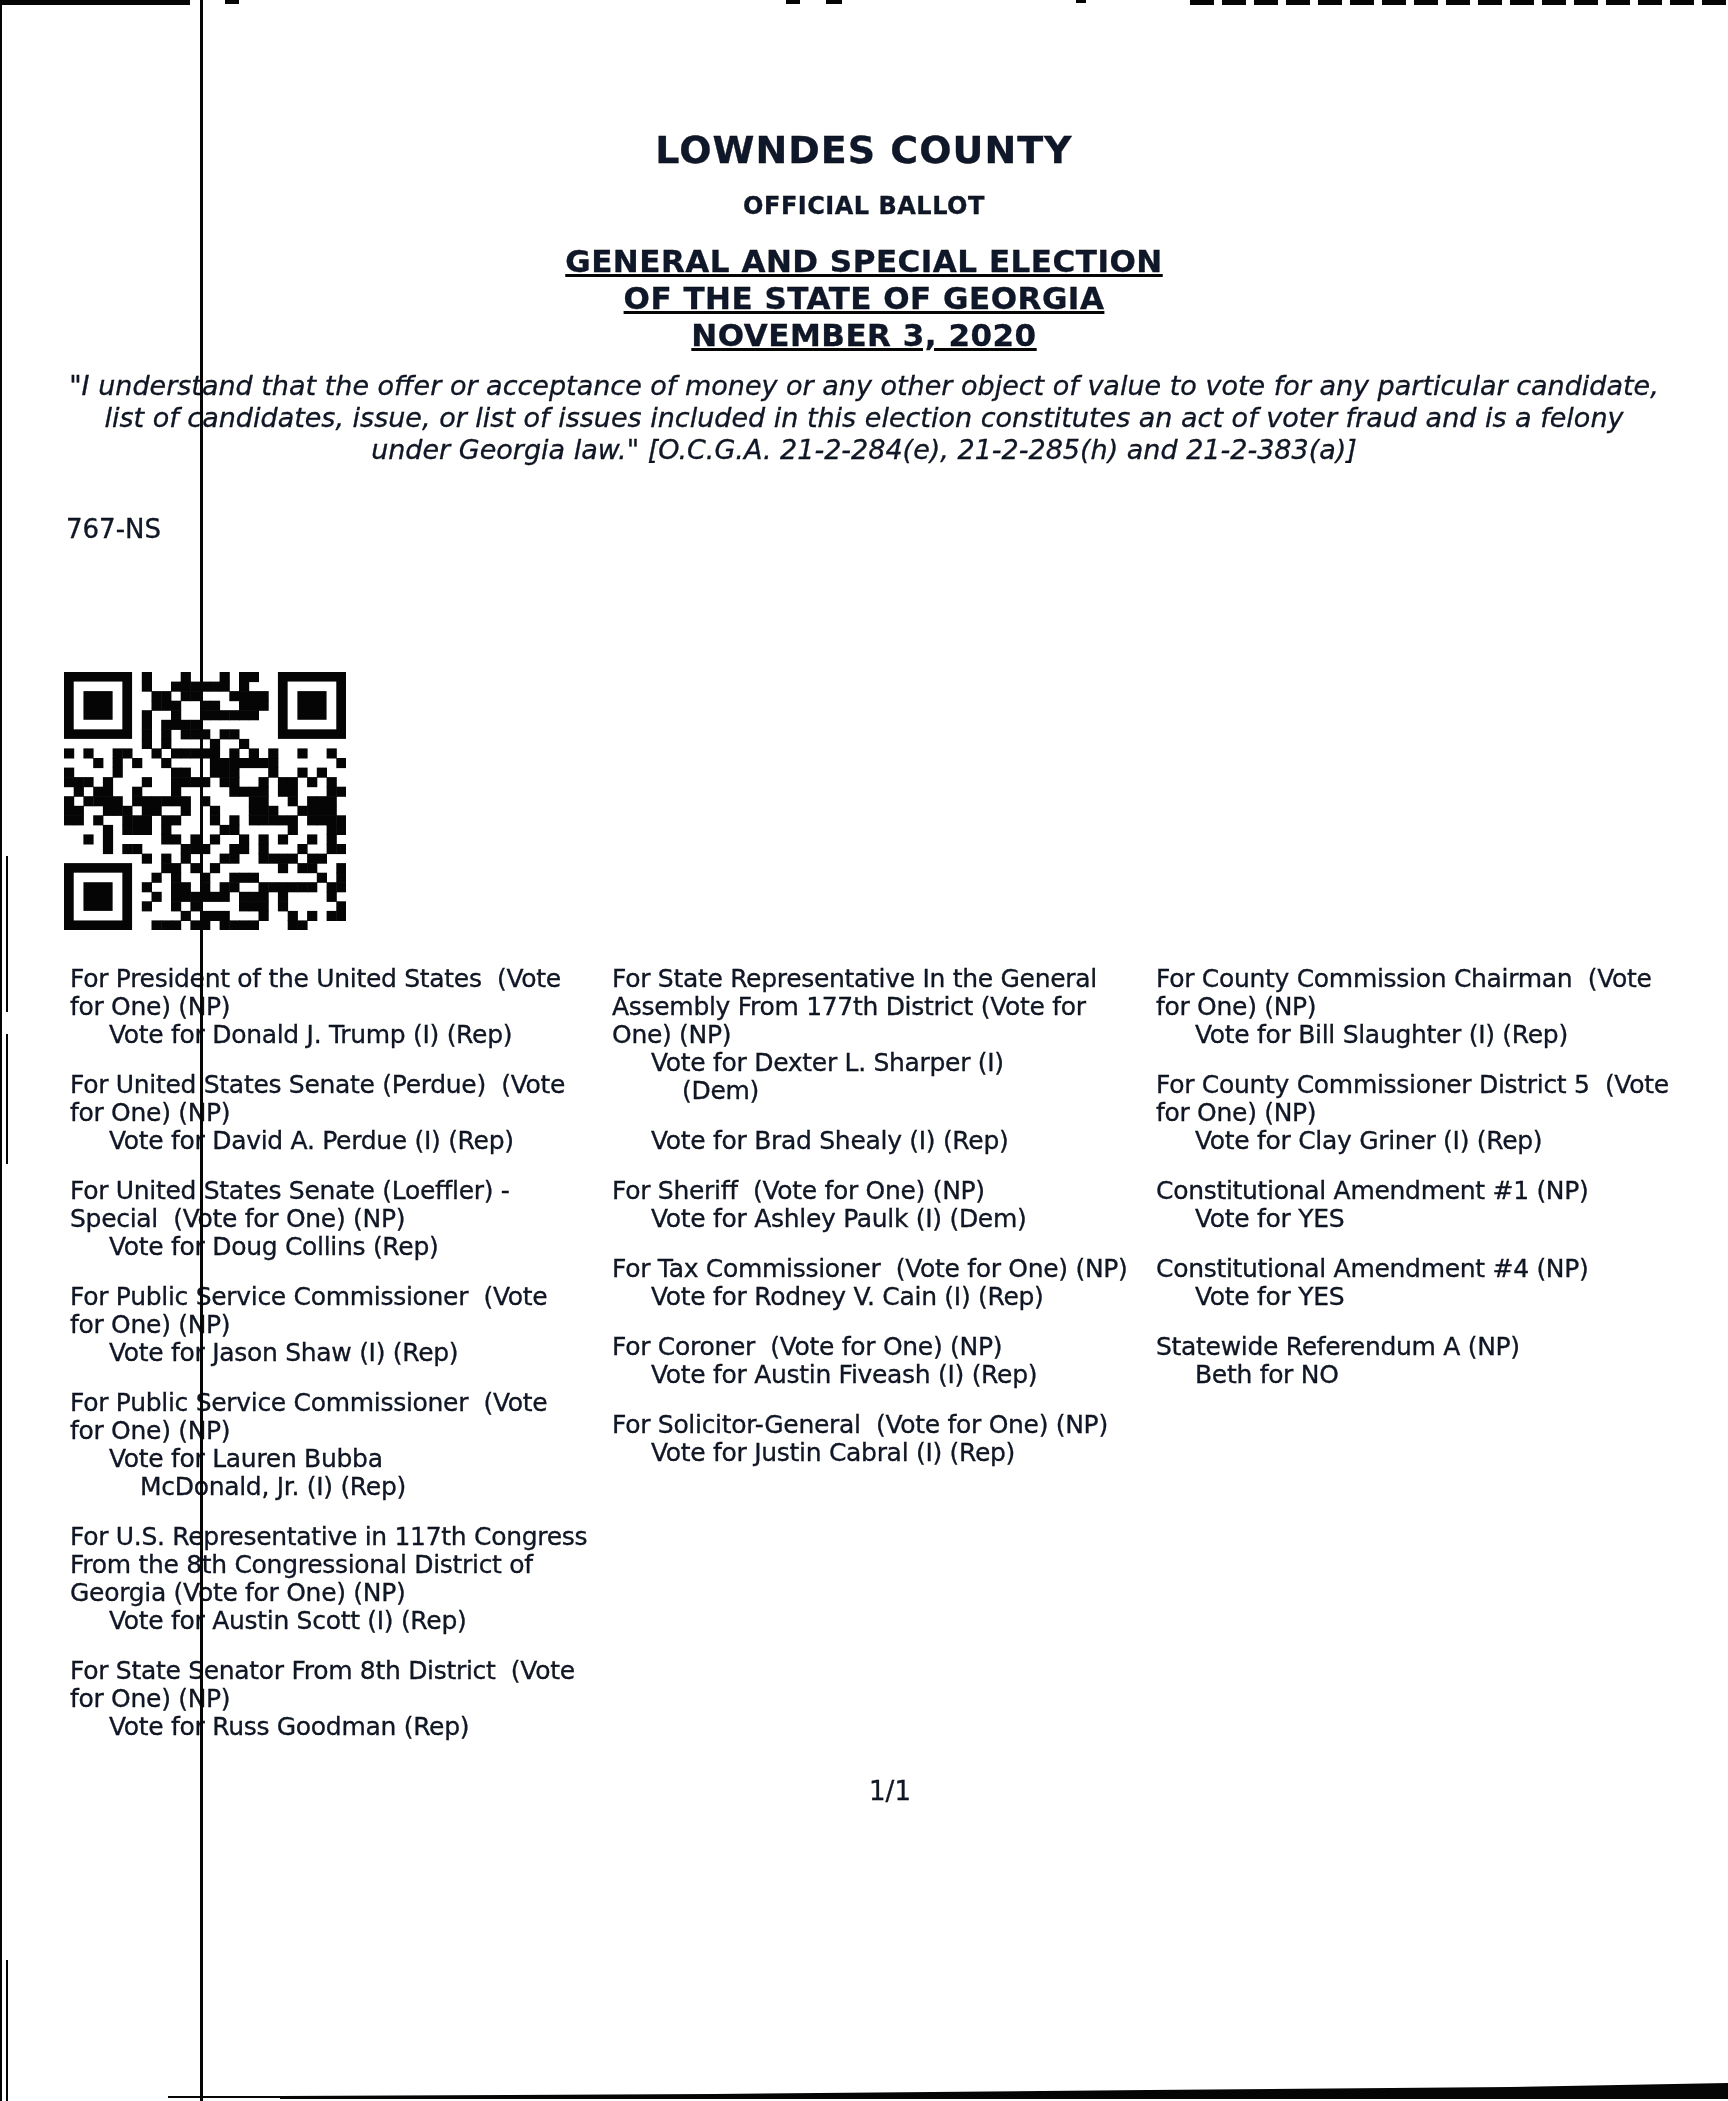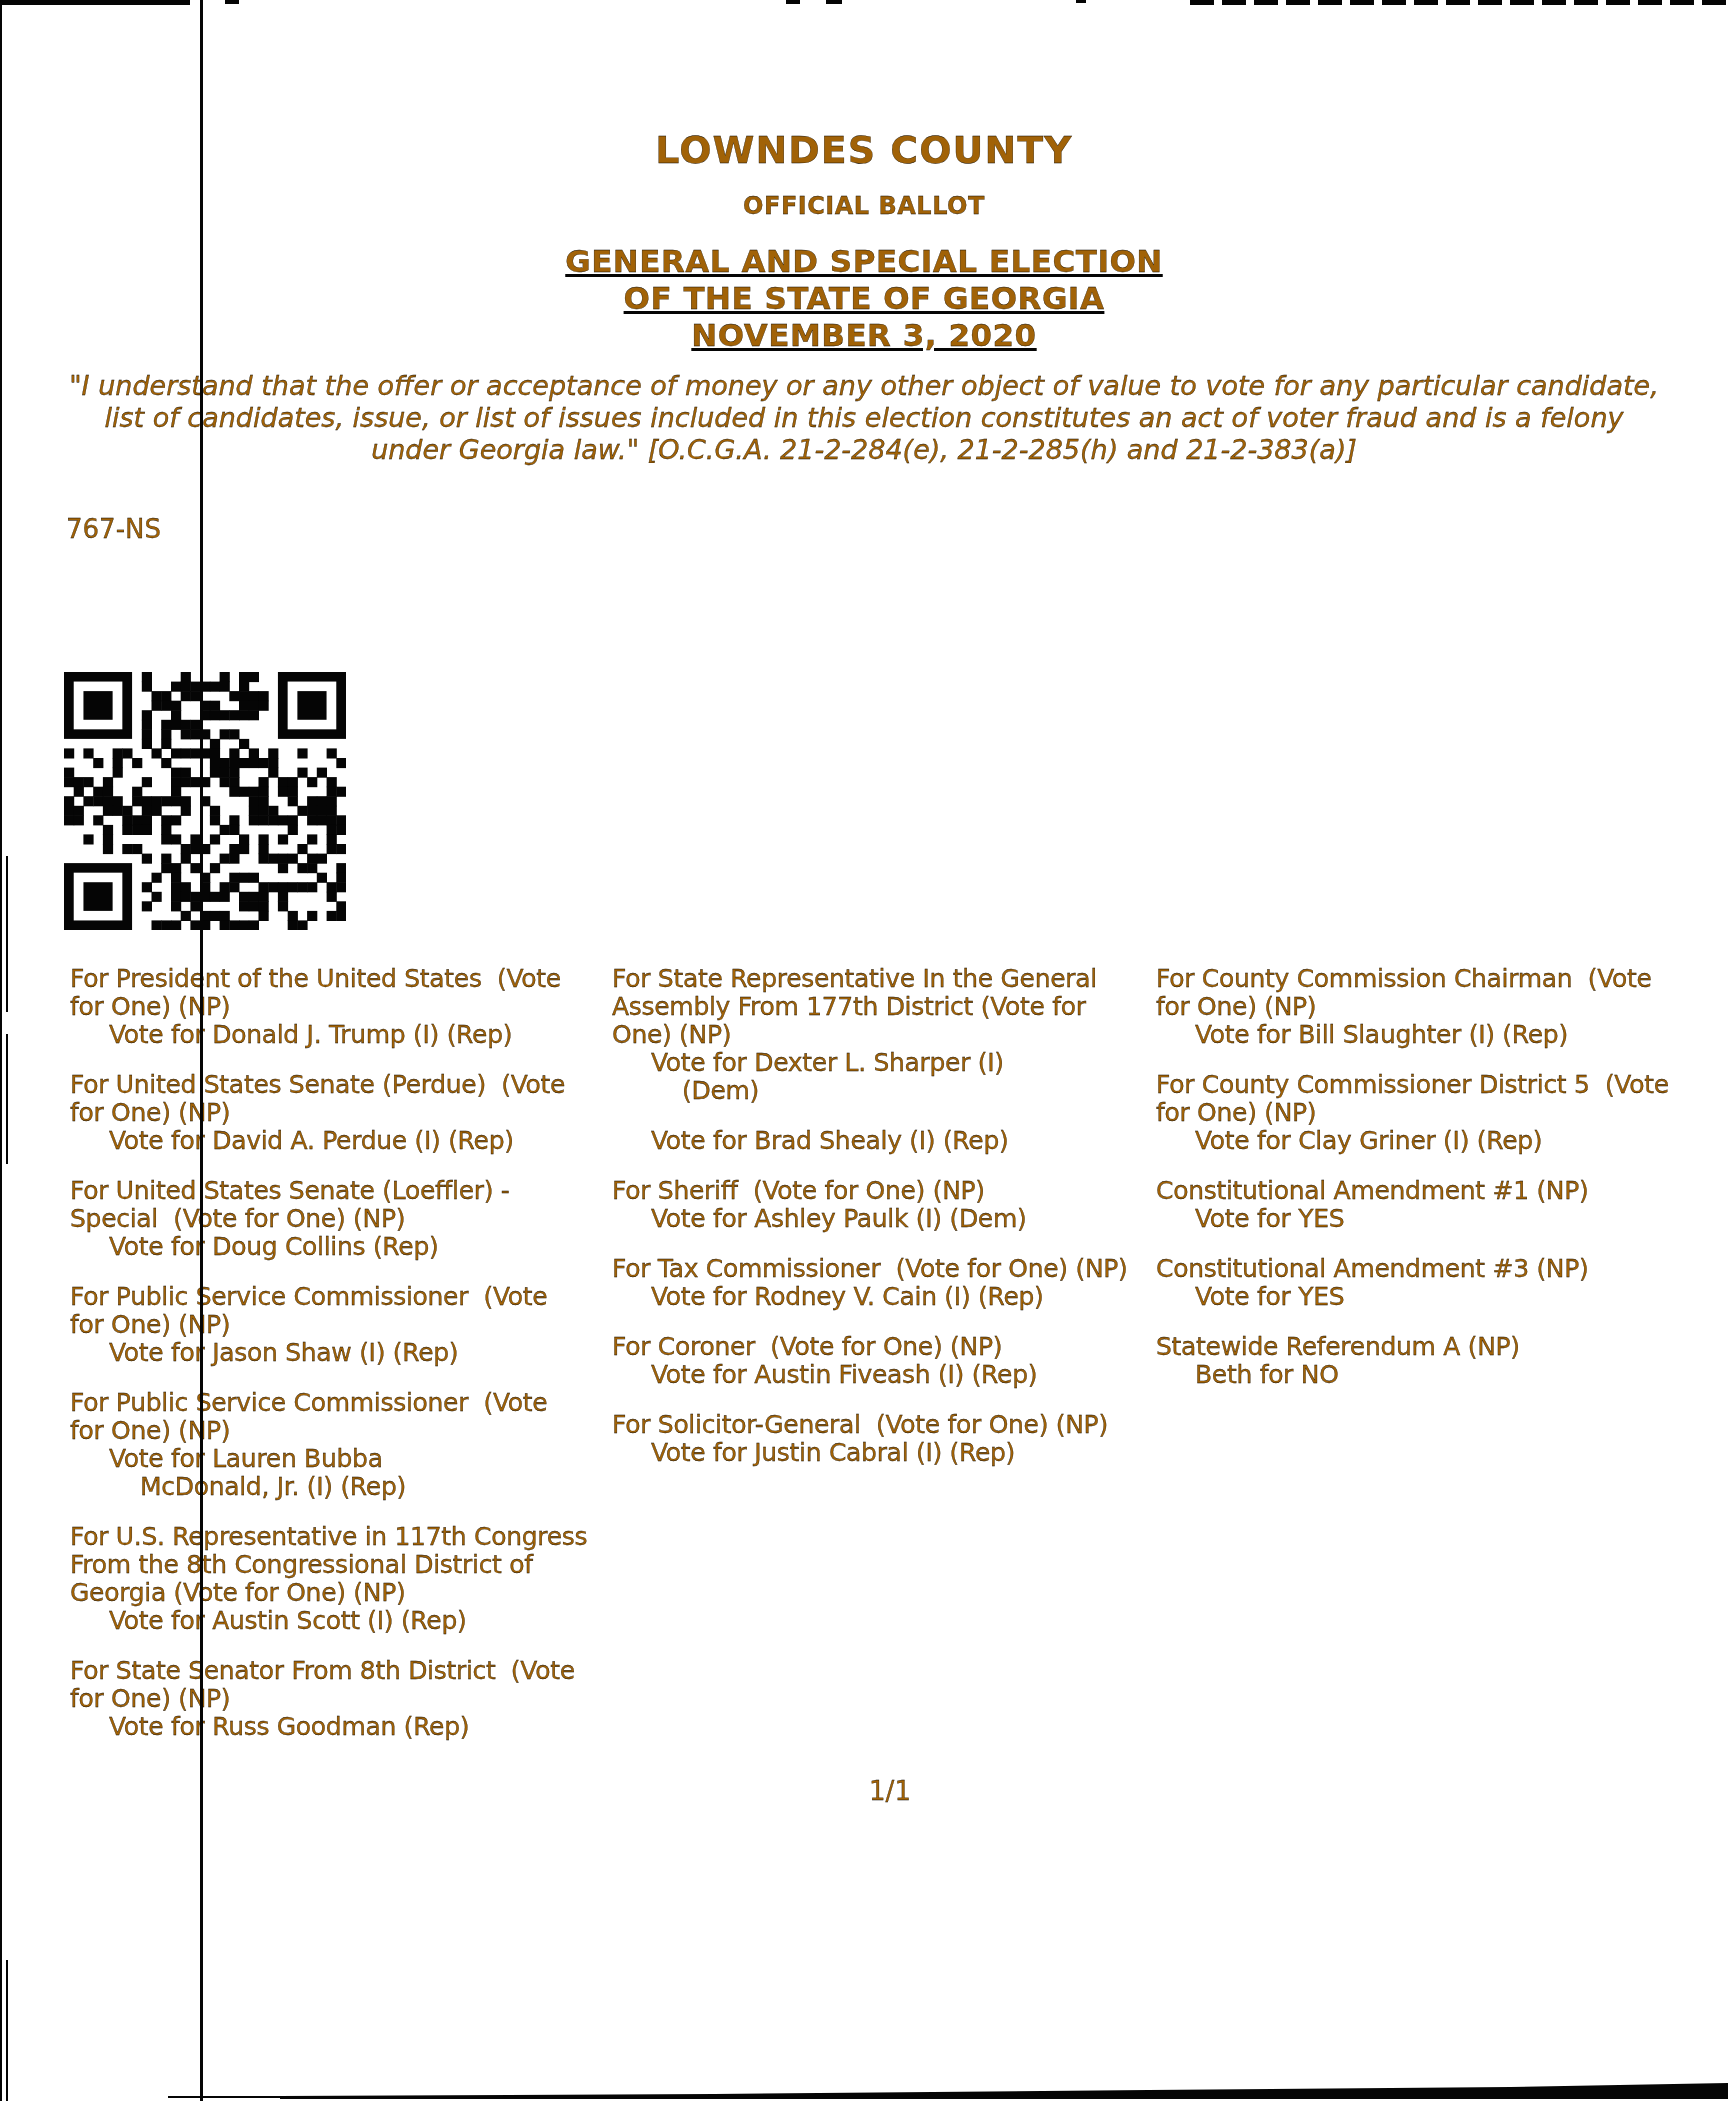--- a/index.html
+++ b/index.html
@@ -1,18 +1,18 @@
 <!DOCTYPE html>
 <html><head>
 <meta charset="utf-8">
 <style>
   html,body{margin:0;padding:0;background:#ffffff;}
   .page{
     position:relative;width:1728px;height:2101px;background:#ffffff;
-    font-family:"DejaVu Sans","Liberation Sans",sans-serif;color:#a16207;
+    font-family:"DejaVu Sans","Liberation Sans",sans-serif;color:#0f172a;
     overflow:hidden;
   }
   .ink{-webkit-text-stroke:0.3px #050505;}
   
   .art{position:absolute;background:#050505;}
   .top-dashes{
     position:absolute;left:1190px;top:0;width:538px;height:5px;
     background:repeating-linear-gradient(90deg,#050505 0 24px,transparent 24px 32px);
   }
   .scanline-v{position:absolute;left:200px;top:0;width:3px;height:2101px;background:#050505;z-index:6;}
@@ -451,21 +451,21 @@
       <div class="contest">
         <div class="contest-title">For County Commissioner District 5  (Vote
 for One) (NP)</div>
         <div class="vote-line">Vote for Clay Griner (I) (Rep)</div>
       </div>
       <div class="contest">
         <div class="contest-title">Constitutional Amendment #1 (NP)</div>
         <div class="vote-line">Vote for YES</div>
       </div>
       <div class="contest">
-        <div class="contest-title">Constitutional Amendment #3 (NP)</div>
+        <div class="contest-title">Constitutional Amendment #4 (NP)</div>
         <div class="vote-line">Vote for YES</div>
       </div>
       <div class="contest">
         <div class="contest-title">Statewide Referendum A (NP)</div>
         <div class="vote-line">Beth for NO</div>
       </div>
     </div>
 
   <div class="page-number">1/1</div>
 </div>

